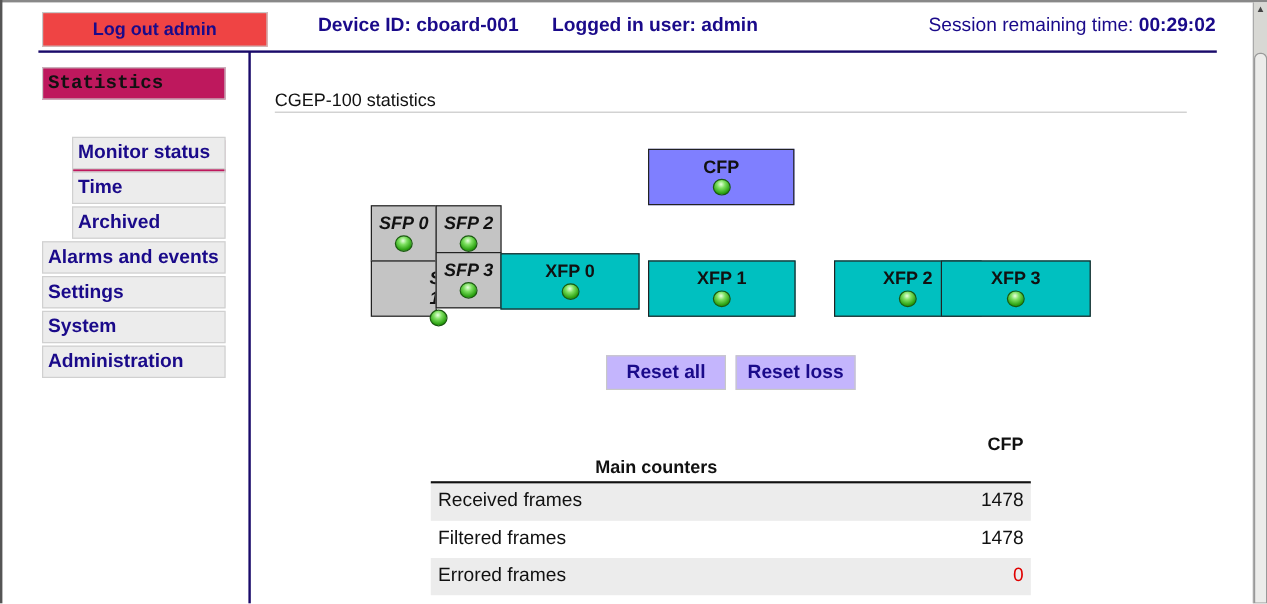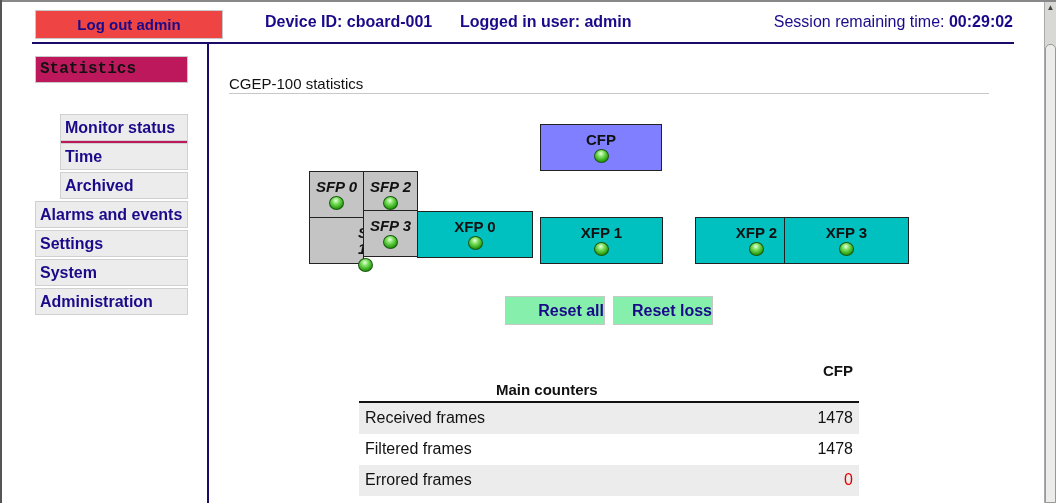--- a/index.html
+++ b/index.html
@@ -41,22 +41,22 @@
   .port.sfp { background: #c4c4c4; font-style: italic; }
   .port.xfp { background: #00c0c0; }
   .port.cfp { background: #7f7fff; }
   .led {
     display: inline-block; width: 15px; height: 14px; border-radius: 50%;
     background: radial-gradient(circle at 45% 30%, #e8ffe0 0%, #7de060 30%, #2aa010 70%, #117000 100%);
     border: 1px solid #1a5a10; margin-top: 1px;
   }
 
   .btn {
-    position: absolute; top: 296px; height: 29px; background: #86efac; border: 1px solid #c8c8c8;
-    font-weight: bold; font-size: 16px; color: #1a0a8a; text-align: right; line-height: 27px; cursor: pointer;
+    position: absolute; top: 296px; height: 29px; background: #c4b5fd; border: 1px solid #c8c8c8;
+    font-weight: bold; font-size: 16px; color: #1a0a8a; text-align: center; line-height: 27px; cursor: pointer;
   }
 
   .col-head { position: absolute; font-weight: bold; font-size: 15px; color: #111; }
   .tbl-line { position: absolute; left: 359px; top: 401px; width: 500px; height: 2px; background: #111; }
   .row { position: absolute; left: 359px; width: 500px; height: 31px; font-size: 16px; color: #111; }
   .row.shade { background: #ececec; }
   .row .k { position: absolute; left: 6px; top: 6px; }
   .row .v { position: absolute; right: 6px; top: 6px; }
   .row .v.err { color: #e00000; }
 

